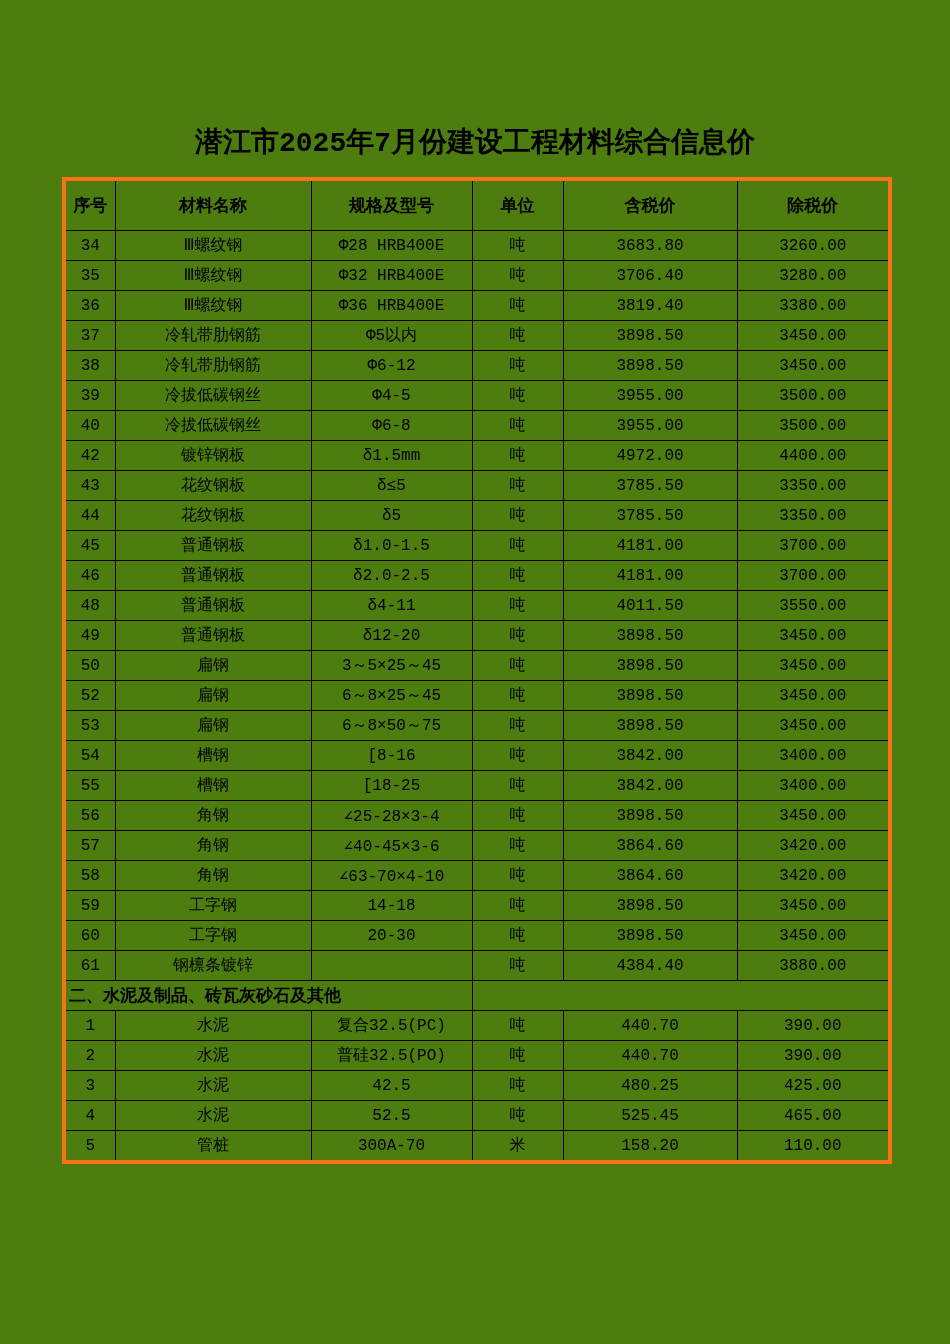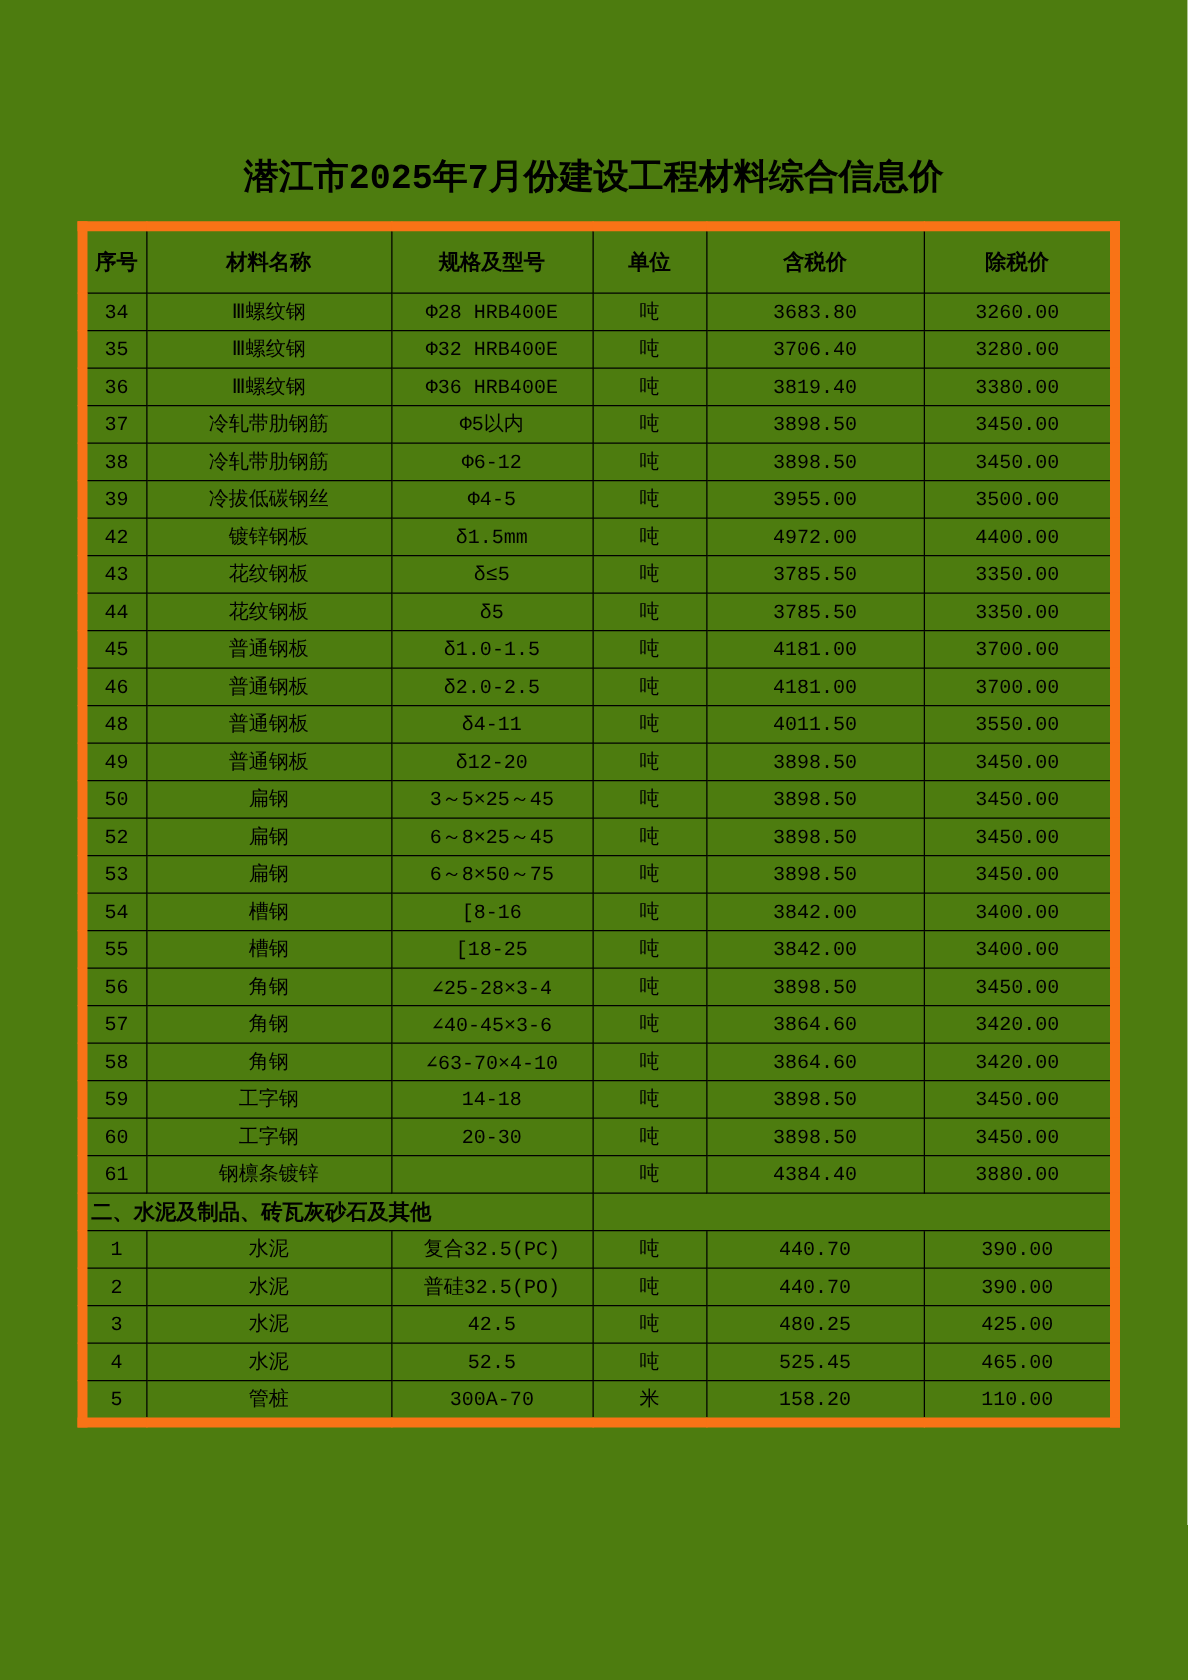--- a/index.html
+++ b/index.html
@@ -19,21 +19,21 @@
     font-size:28px;
     line-height:36px;
     font-weight:bold;
     color:#000000;
   }
   table.price-table{
     border-collapse:collapse;
     table-layout:fixed;
     width:826px;
     margin:15px 0 0 62px;
-    border:8px solid #f97316;
+    border:4px solid #f97316;
   }
   .price-table th,
   .price-table td{
     border:1px solid #000000;
     text-align:center;
     vertical-align:middle;
     padding:0;
     overflow:hidden;
     white-space:nowrap;
   }
@@ -128,20 +128,28 @@
         </tr>
         <tr>
           <td>39</td>
           <td>冷拔低碳钢丝</td>
           <td>Φ4-5</td>
           <td>吨</td>
           <td>3955.00</td>
           <td>3500.00</td>
         </tr>
         <tr>
+          <td>40</td>
+          <td>冷拔低碳钢丝</td>
+          <td>Φ6-8</td>
+          <td>吨</td>
+          <td>3955.00</td>
+          <td>3500.00</td>
+        </tr>
+        <tr>
           <td>42</td>
           <td>镀锌钢板</td>
           <td>δ1.5mm</td>
           <td>吨</td>
           <td>4972.00</td>
           <td>4400.00</td>
         </tr>
         <tr>
           <td>43</td>
           <td>花纹钢板</td>

